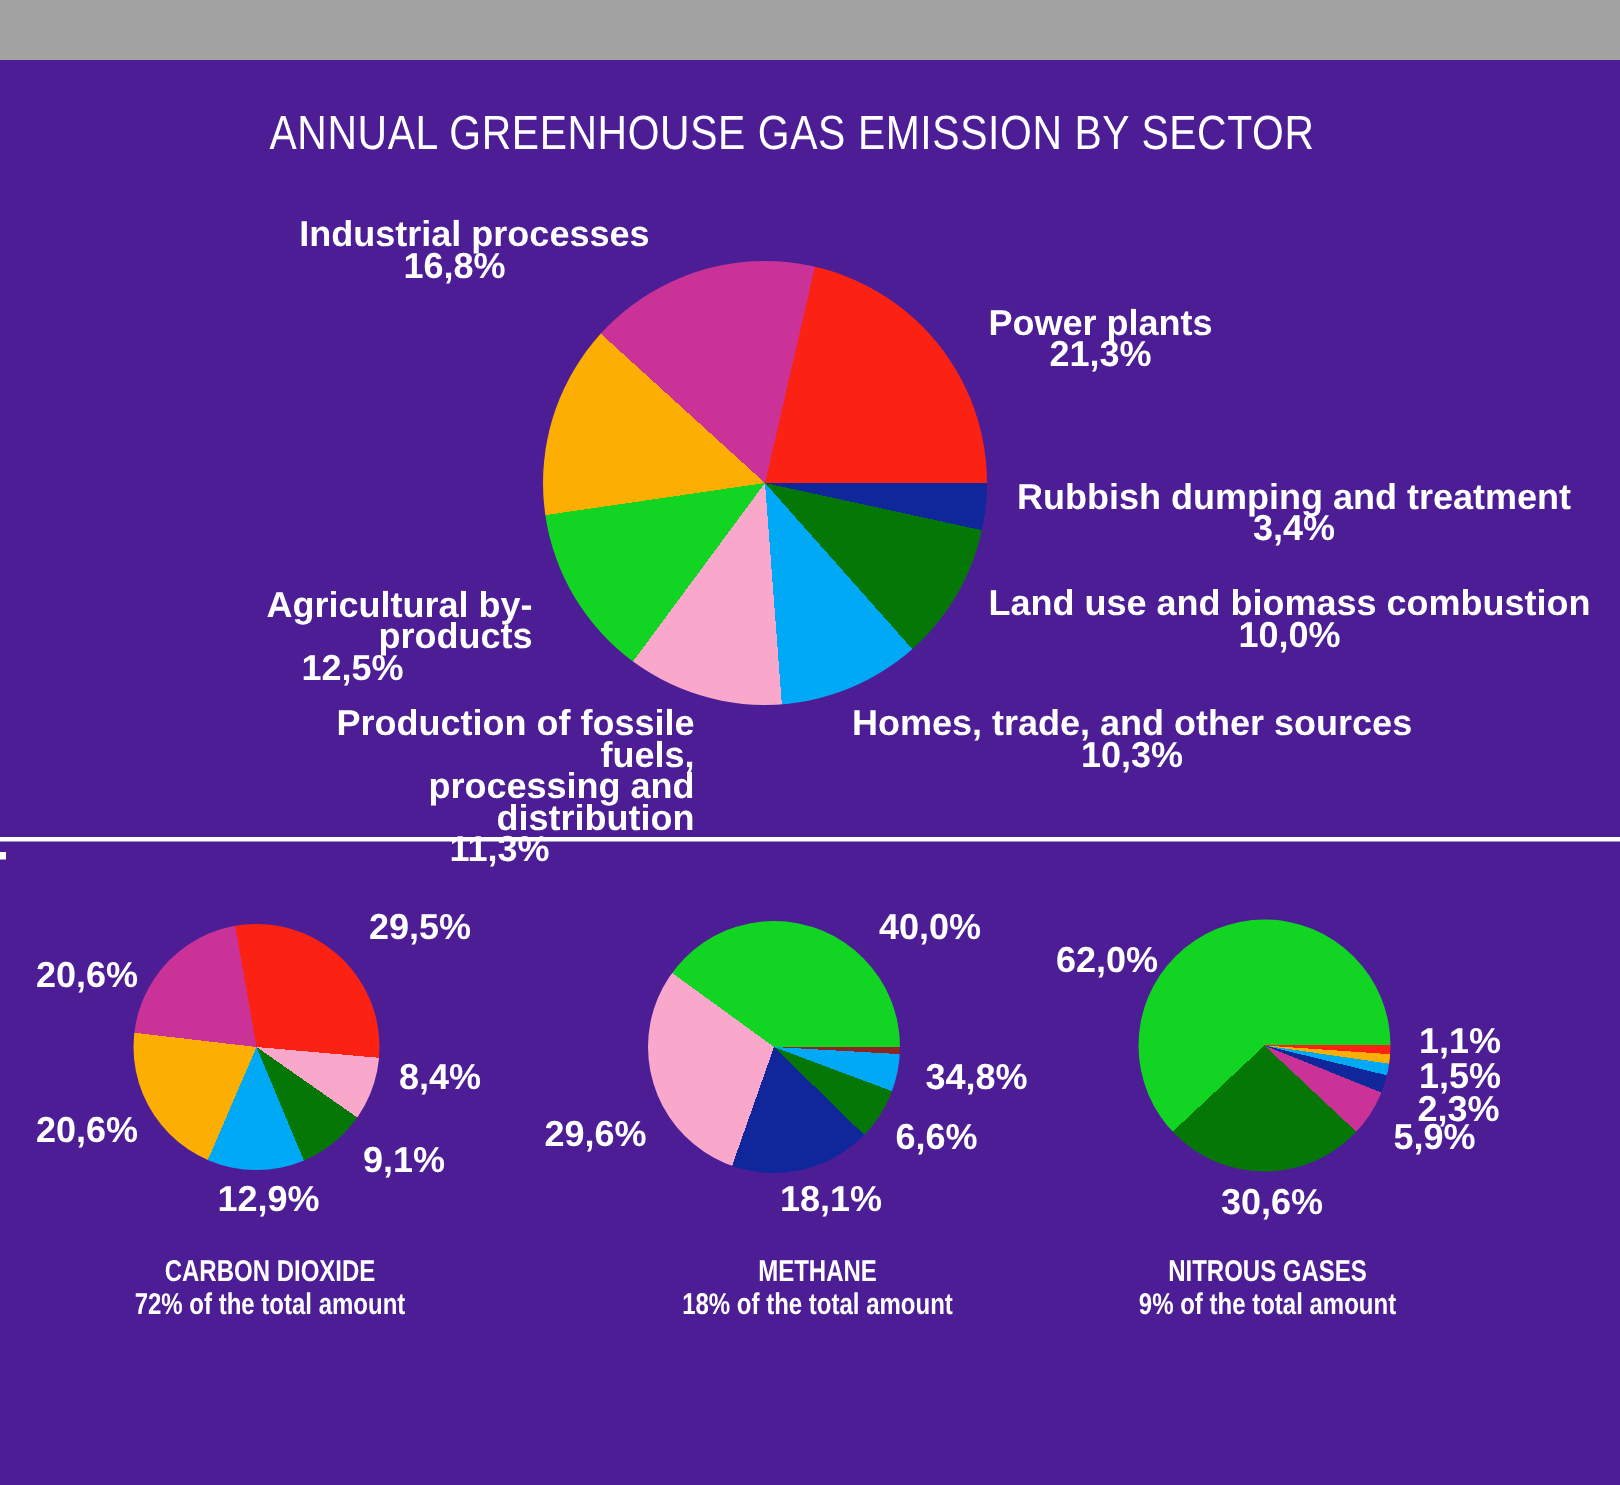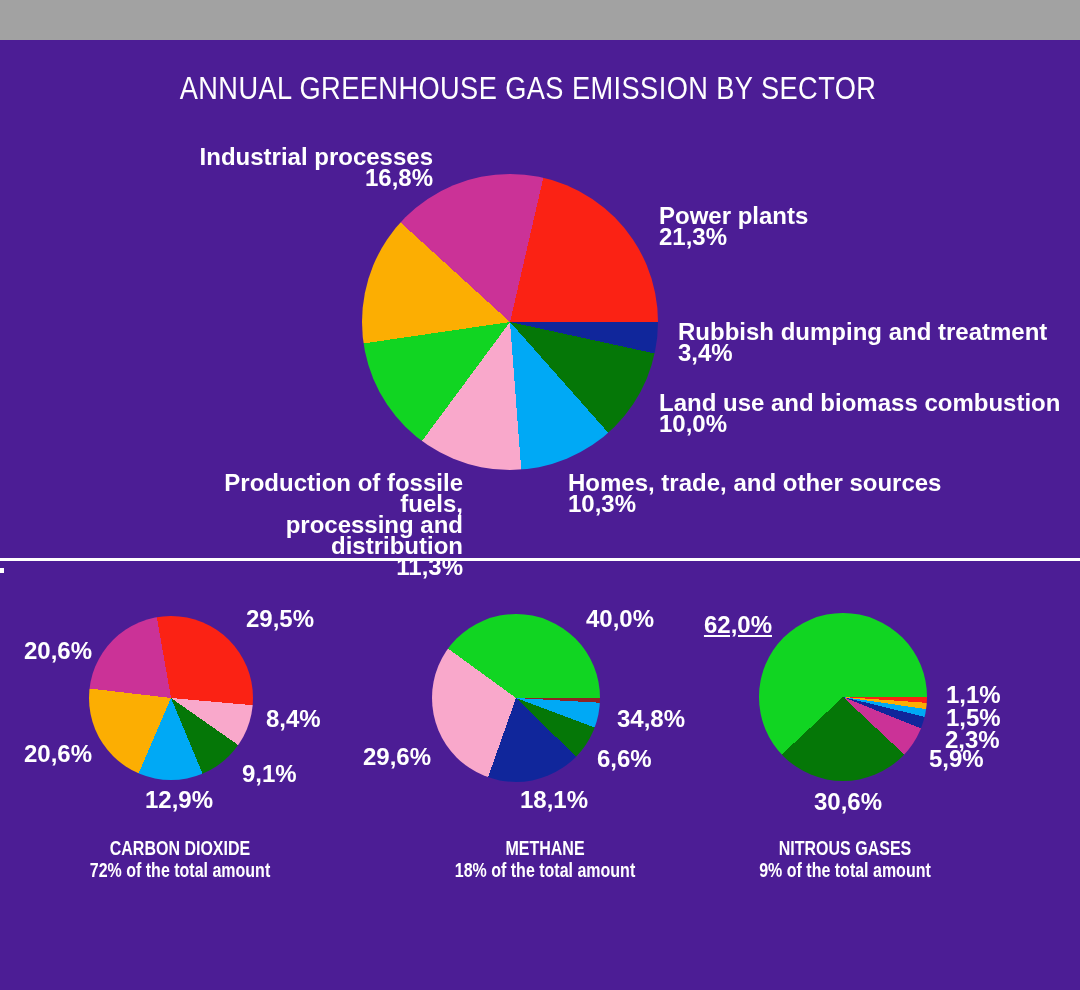--- a/index.html
+++ b/index.html
@@ -11,21 +11,21 @@
   .top-band { position:absolute; left:0; top:0; width:1080px; height:40px; background:#a2a2a2; }
   .main-title {
     position:absolute; left:0; top:70px; width:1080px; text-align:center;
     font-size:32px; font-weight:normal; letter-spacing:0.5px;
     transform:scaleX(0.85); transform-origin:528px 50%;
     padding-right:24px; box-sizing:border-box; white-space:nowrap;
   }
   .pie { position:absolute; border-radius:50%; }
   .lbl { position:absolute; font-size:24px; line-height:21px; font-weight:bold; }
   .lbl .nm { white-space:pre-line; display:block; }
-  .lbl .pct { display:block; }
+  .lbl .pct { display:block;text-align:center; }
   .right { text-align:right; }
   .divider { position:absolute; left:0; top:558px; width:1080px; height:3px; background:#ffffff; }
   .divider-tick { position:absolute; left:0; top:568px; width:4px; height:5px; background:#ffffff; }
   .sub-title {
     position:absolute; width:300px; text-align:center;
     font-size:20px; line-height:22px; font-weight:bold;
     transform:scaleX(0.8); transform-origin:50% 50%;
   }
   .sub-title span { display:block; }
 </style>
@@ -49,20 +49,24 @@
     <span class="nm">Power plants</span>
     <span class="pct">21,3%</span>
   </div>
 
 
   <div class="lbl" style="left:678px; top:321px;">
     <span class="nm">Rubbish dumping and treatment</span>
     <span class="pct">3,4%</span>
   </div>
 
+  <div class="lbl right" style="left:115px; top:393px; width:240px;">
+    <span class="nm">Agricultural by-products</span>
+    <span class="pct">12,5%</span>
+  </div>
 
   <div class="lbl" style="left:659px; top:392px;">
     <span class="nm">Land use and biomass combustion</span>
     <span class="pct">10,0%</span>
   </div>
 
   <div class="lbl right" style="left:203px; top:472px; width:260px;">
     <span class="nm">Production of fossile fuels,
 processing and distribution</span>
     <span class="pct">11,3%</span>
@@ -93,21 +97,21 @@
   <div class="lbl" style="left:617px; top:708px;">34,8%</div>
   <div class="lbl" style="left:597px; top:748px;">6,6%</div>
   <div class="lbl right" style="left:351px; top:746px; width:80px;">29,6%</div>
   <div class="lbl" style="left:520px; top:789px;">18,1%</div>
   <div class="sub-title" style="left:395px; top:837px;">
     <span>METHANE</span>
     <span>18% of the total amount</span>
   </div>
 
   <div class="pie" style="left: 759px; top: 613px; width: 168px; height: 168px; background: conic-gradient(from 90deg, rgb(251, 34, 20) 0deg, rgb(251, 34, 20) 3.96deg, rgb(252, 174, 2) 3.96deg, rgb(252, 174, 2) 8.28deg, rgb(0, 169, 245) 8.28deg, rgb(0, 169, 245) 13.68deg, rgb(16, 38, 155) 13.68deg, rgb(16, 38, 155) 21.96deg, rgb(203, 50, 151) 21.96deg, rgb(203, 50, 151) 43.2deg, rgb(5, 119, 7) 43.2deg, rgb(5, 119, 7) 136.8deg, rgb(17, 213, 34) 136.8deg, rgb(17, 213, 34) 360deg);"></div>
-  <div class="lbl right" style="left:692px; top:614px; width:80px;text-decoration:underline;">62,0%</div>
+  <div class="lbl right" style="left:692px; top:630px; width:80px;">62,0%</div>
   <div class="lbl" style="left:946px; top:684px;">1,1%</div>
   <div class="lbl" style="left:946px; top:707px;">1,5%</div>
   <div class="lbl" style="left:945px; top:729px;">2,3%</div>
   <div class="lbl" style="left:929px; top:748px;">5,9%</div>
   <div class="lbl" style="left:814px; top:791px;">30,6%</div>
   <div class="sub-title" style="left:695px; top:837px;">
     <span>NITROUS GASES</span>
     <span>9% of the total amount</span>
   </div>
 

